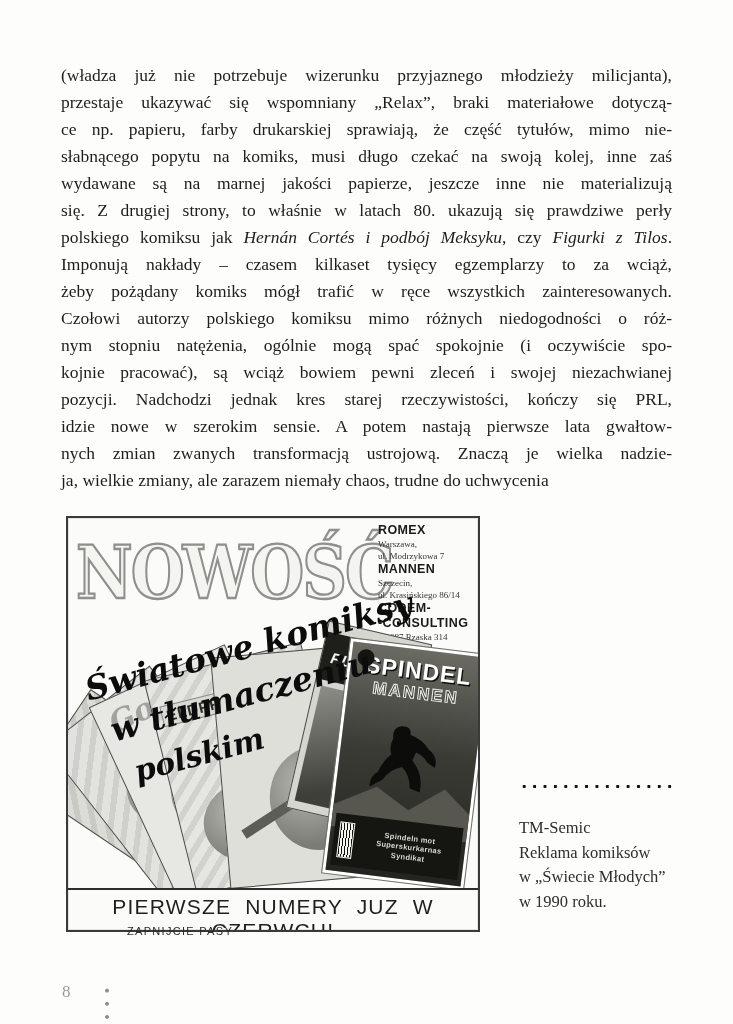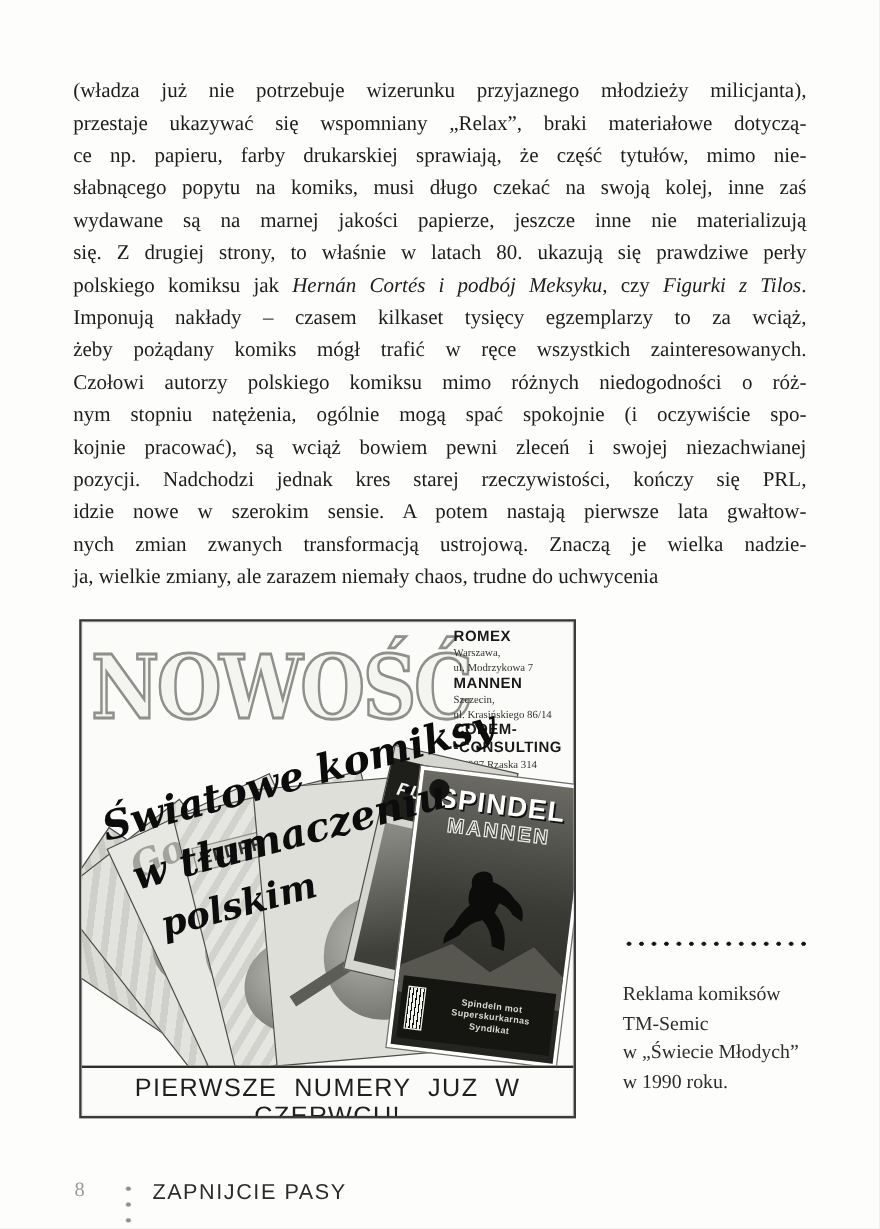--- a/index.html
+++ b/index.html
@@ -103,22 +103,22 @@
   .caption-dots { width:158px; height:5px;
     background-image:radial-gradient(circle 1.9px, #151515 92%, transparent 100%);
     background-size:10.4px 5px; background-repeat:repeat-x; }
   .caption-lines { margin-top:27px; font-size:16.5px; line-height:24.5px; color:#2d2d2b; }
 
   
   .pagenum { position:absolute; left:62px; top:982px; font-size:17px; color:#9a9a97; }
   .footer-dots { position:absolute; left:104px; top:984px; width:6px; height:40px;
     background-image:radial-gradient(circle 2.1px, #8f8f8b 90%, transparent 100%);
     background-size:6px 13.2px; background-repeat:repeat-y; }
-  .running-title { position:absolute; left:127px; top:983px;
-    font-family:"Liberation Sans", sans-serif; font-size:18px; letter-spacing:1.3px; color:#2b2b29; }
+  .running-title { position:absolute; left:127px; top:925px;
+    font-family:"Liberation Sans", sans-serif; font-size:11px; letter-spacing:1.3px; color:#2b2b29; }
 </style>
 </head>
 <body>
 
 <div class="page">
 
   <div class="body-text">
     <div class="bline">(władza już nie potrzebuje wizerunku przyjaznego młodzieży milicjanta),</div>
     <div class="bline">przestaje ukazywać się wspomniany „Relax”, braki materiałowe dotyczą-</div>
     <div class="bline">ce np. papieru, farby drukarskiej sprawiają, że część tytułów, mimo nie-</div>
@@ -218,22 +218,22 @@
       </div>
     </div>
 
     <div class="ad-divider"></div>
     <div class="ad-release">PIERWSZE NUMERY JUZ W CZERWCU!</div>
   </div>
 
   <div class="caption">
     <div class="caption-dots"></div>
     <div class="caption-lines">
+      <div>TM-Semic</div>
       <div>Reklama komiksów</div>
-      <div>TM-Semic</div>
       <div>w „Świecie Młodych”</div>
       <div>w 1990 roku.</div>
     </div>
   </div>
 
   <div class="pagenum">8</div>
   <div class="footer-dots"></div>
   <div class="running-title">ZAPNIJCIE PASY</div>
 
 </div>

